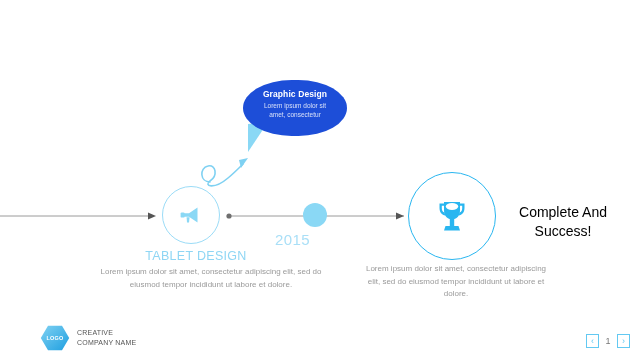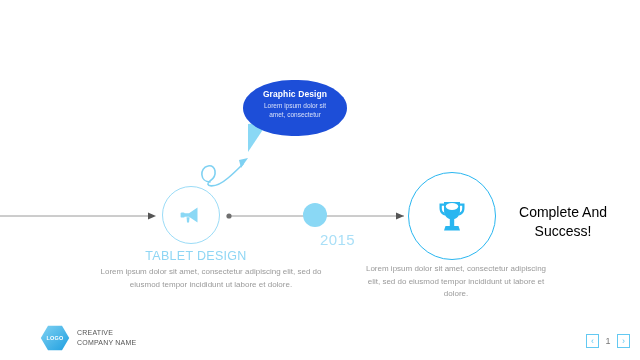--- a/index.html
+++ b/index.html
@@ -91,21 +91,21 @@
     border-radius: 50%;
     background: #8ad8f5;
   }
 
   
   .year-label {
     position: absolute;
     left: 275px;
     top: 231px;
     width: 80px;
-    text-align: right;
+    text-align: left;
     font-size: 15px;
     color: #a9dff7;
     letter-spacing: .4px;
   }
   .heading-tablet {
     position: absolute;
     left: 111px;
     top: 249px;
     width: 170px;
     text-align: center;

